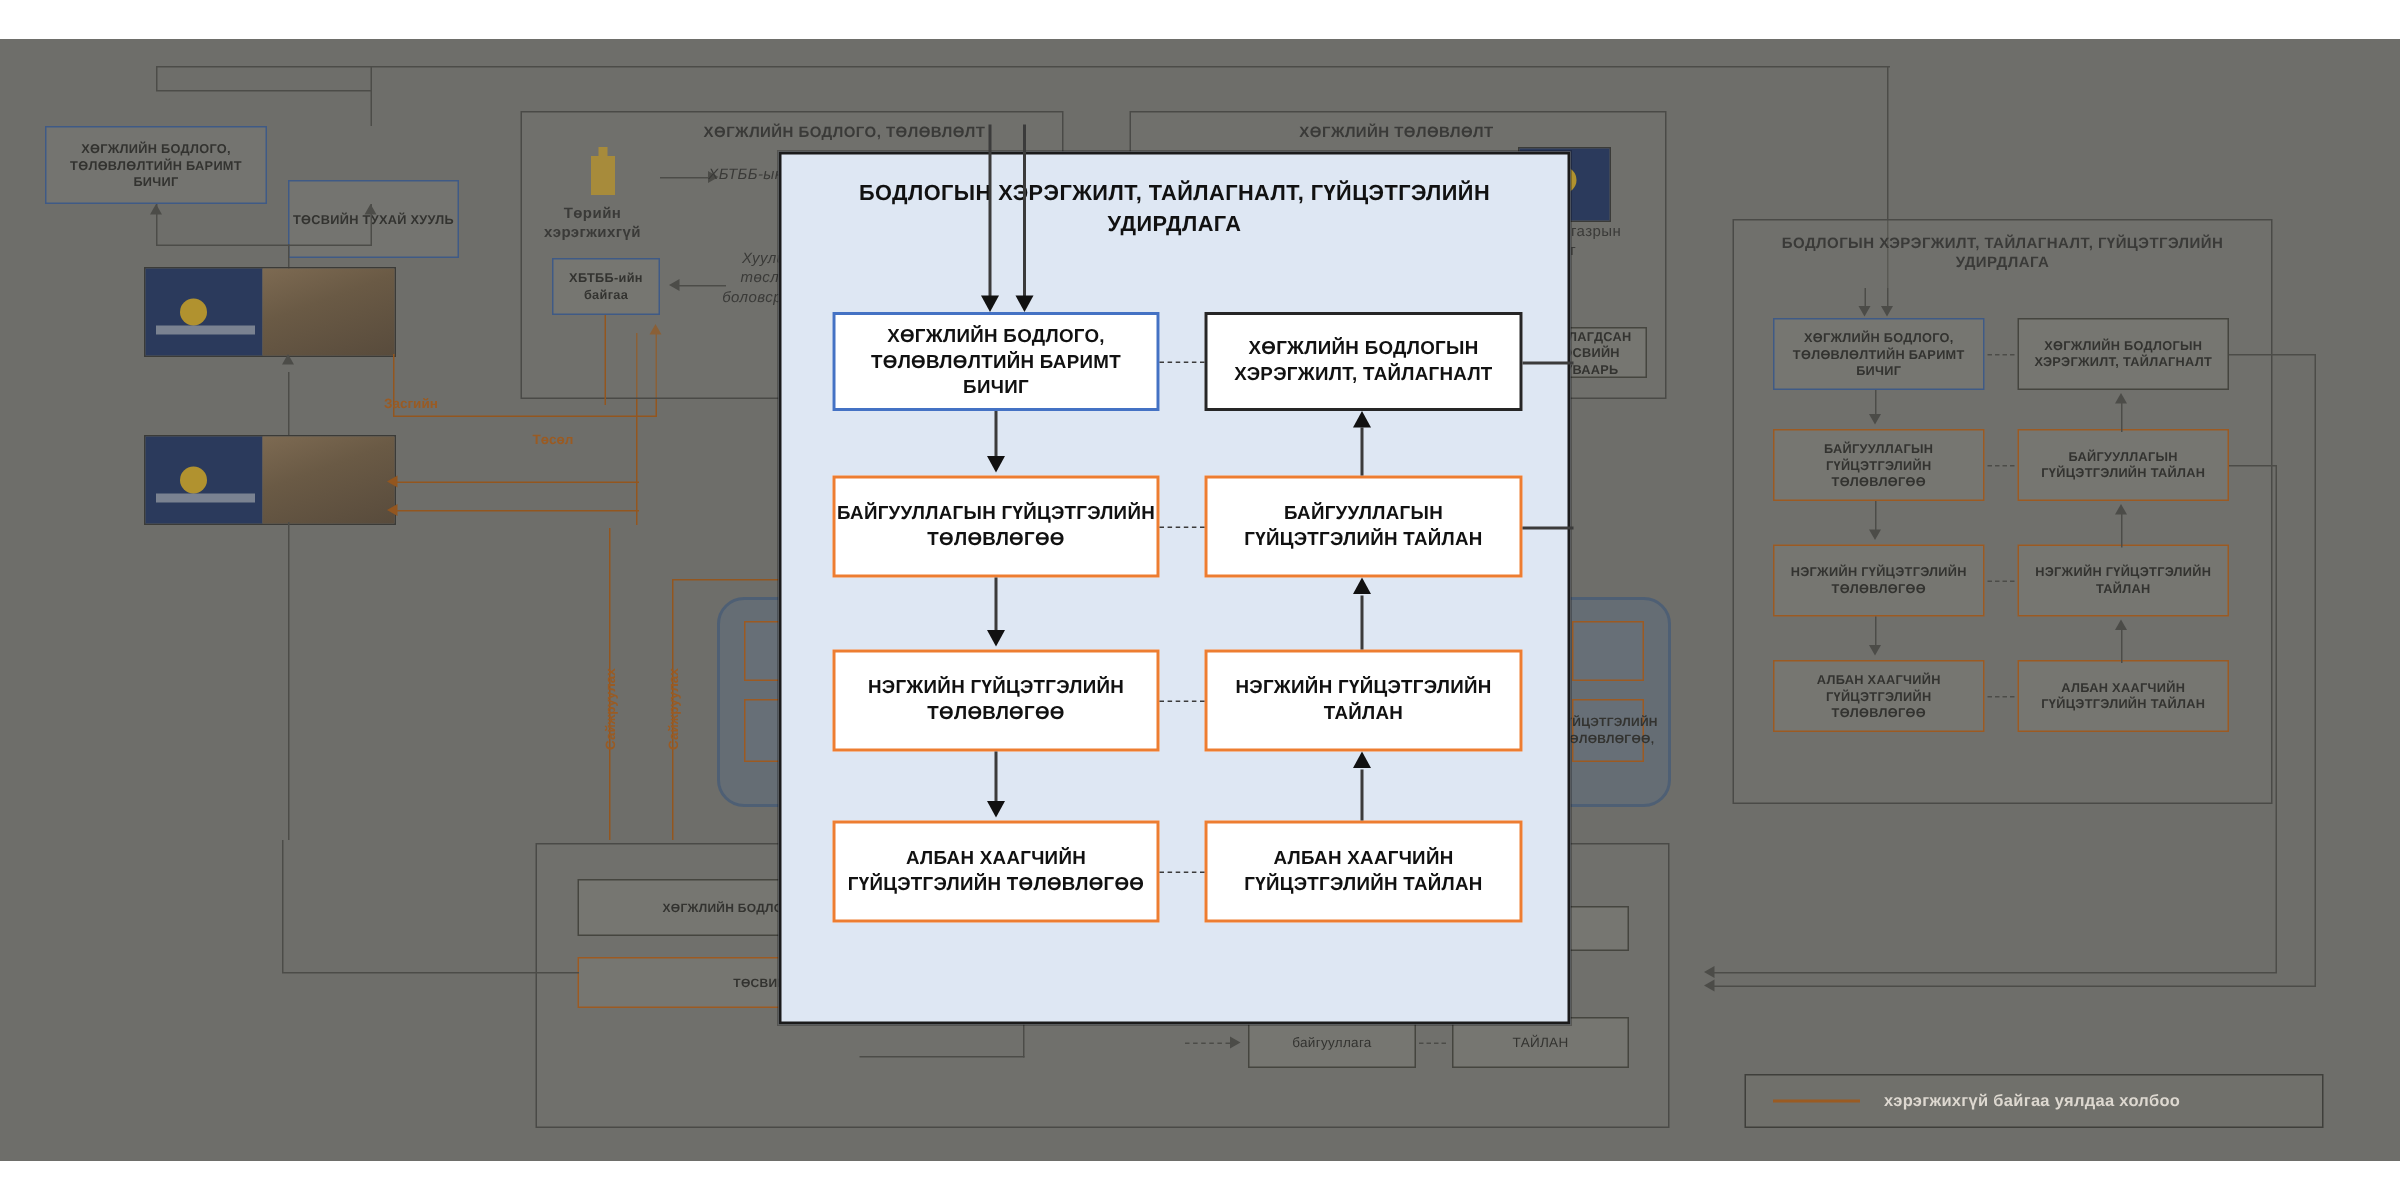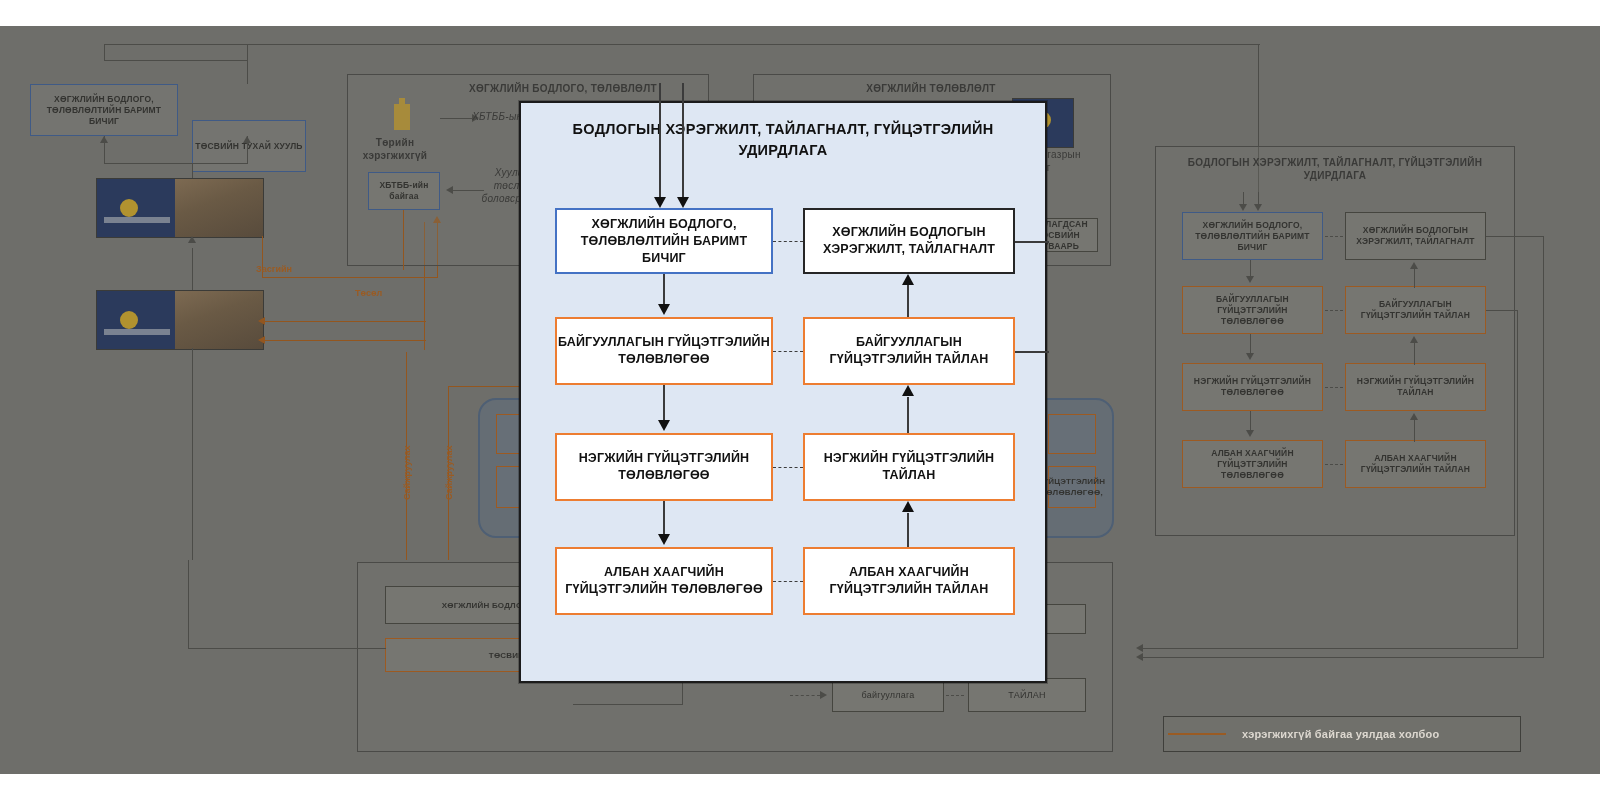--- a/index.html
+++ b/index.html
@@ -50,21 +50,21 @@
   .barrow.down{border-left:4px solid transparent;border-right:4px solid transparent;border-top:7px solid #4c4c48;}
   .barrow.left{border-top:4px solid transparent;border-bottom:4px solid transparent;border-right:7px solid #4c4c48;}
   .barrow.right{border-top:4px solid transparent;border-bottom:4px solid transparent;border-left:7px solid #4c4c48;}
   .barrow.o.up{border-bottom-color:#93561f;}
   .bdash{position:absolute;border-top:1.3px dashed #4c4c48;}
   .bround{position:absolute;border:2px solid #4e5f74;border-radius:18px;background:rgba(92,108,128,0.45);}
   .btower{position:absolute;width:16px;height:26px;background:#b5922f;opacity:.8;}
   .btower:before{content:"";position:absolute;left:5px;top:-6px;width:6px;height:8px;background:#b5922f;}
 
   .blegend{position:absolute;border:1.3px solid #3f3f3b;background:rgba(120,118,112,0.25);
-           display:flex;align-items:center;gap:16px;padding:0 4px;}
+           display:flex;align-items:center;gap:16px;padding:0 18px;}
   .blegend .swatch{width:58px;height:2px;background:#9a5b23;}
   .blegend .txt{color:#ddd8d0;font-size:11px;font-weight:600;letter-spacing:.2px;}
 
   
   #overlay{
     position:absolute;left:519px;top:101px;width:528px;height:582px;
     background:#dee7f3;border:2px solid #1b1b1b;box-sizing:border-box;
     box-shadow:0 0 0 1px rgba(0,0,0,.25);
   }
   #ov-title{

